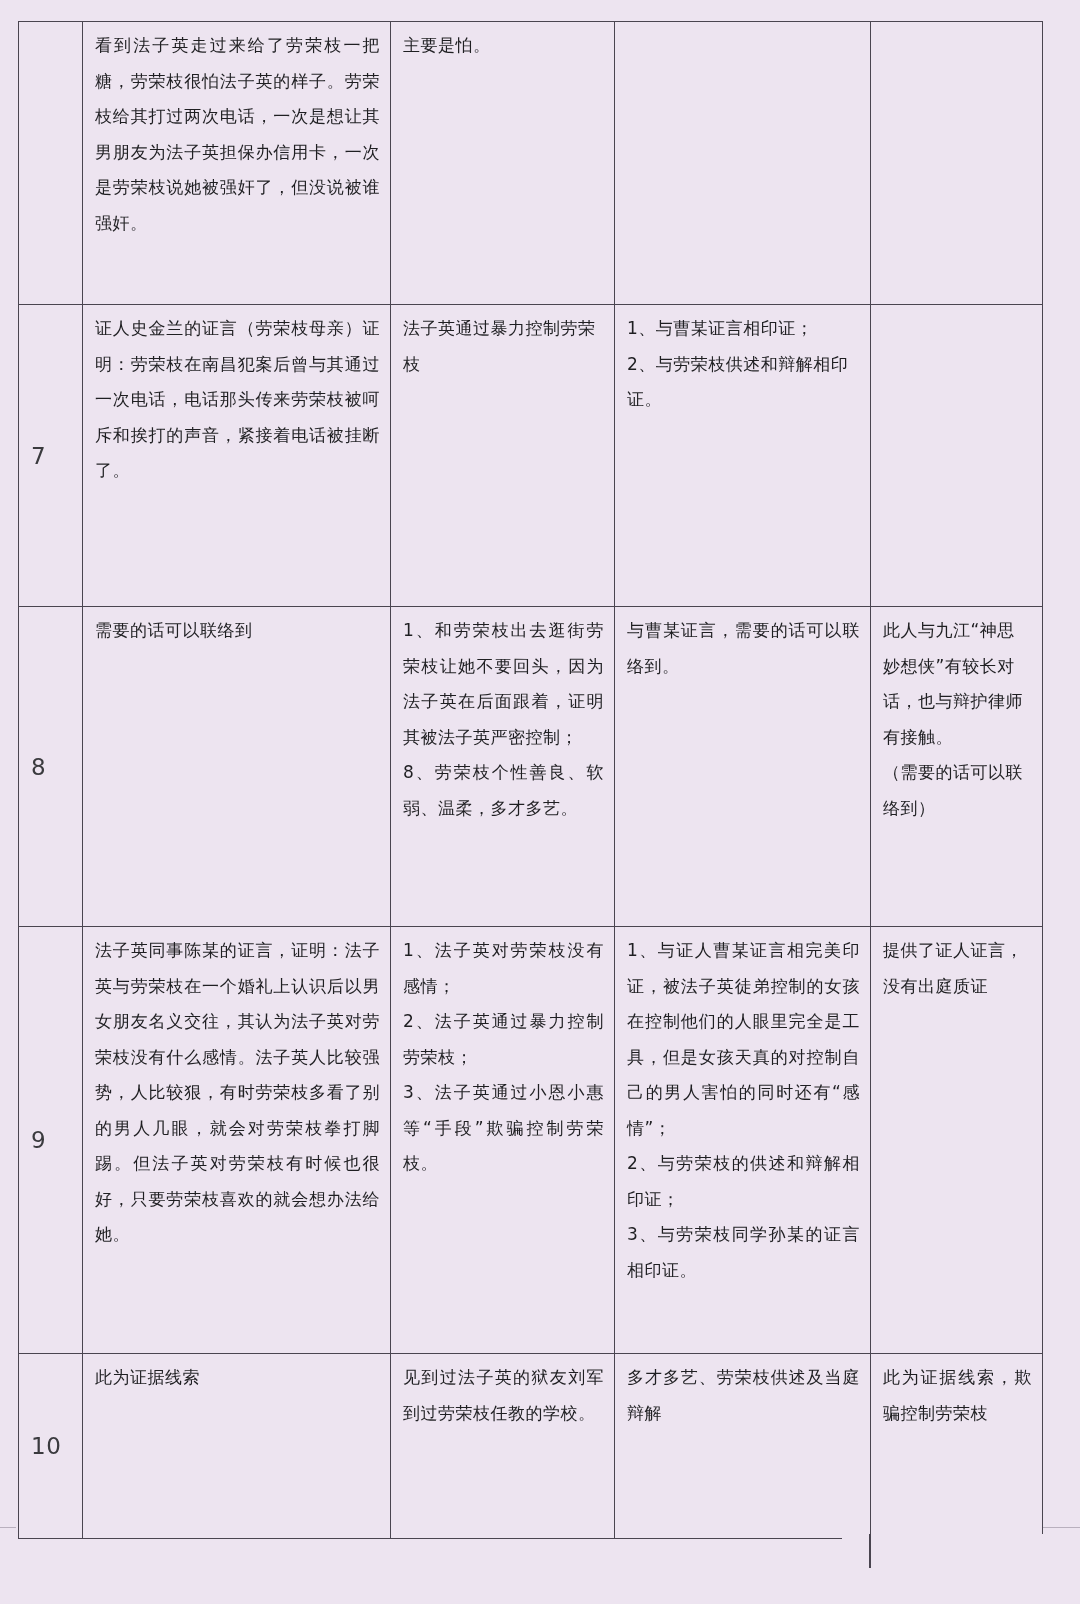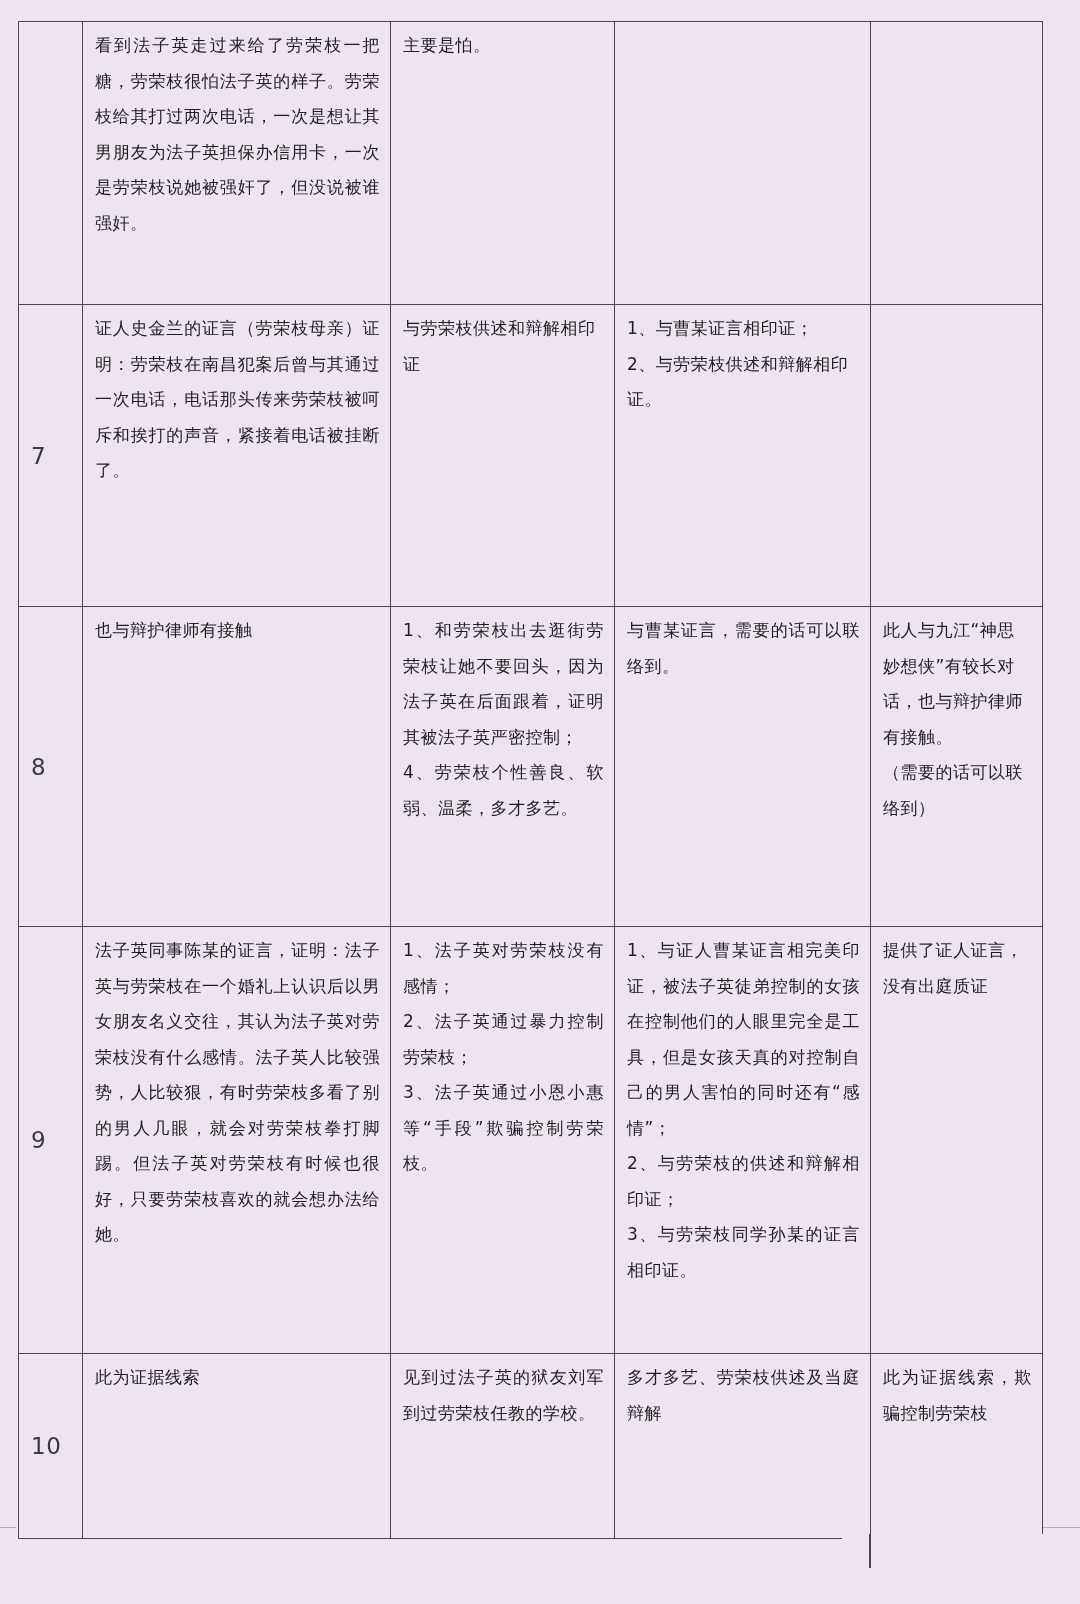--- a/index.html
+++ b/index.html
@@ -81,30 +81,30 @@
       <tr style="height:283px">
         <td class="num"></td>
         <td class="justify">看到法子英走过来给了劳荣枝一把糖，劳荣枝很怕法子英的样子。劳荣枝给其打过两次电话，一次是想让其男朋友为法子英担保办信用卡，一次是劳荣枝说她被强奸了，但没说被谁强奸。</td>
         <td>主要是怕。</td>
         <td></td>
         <td></td>
       </tr>
       <tr style="height:302px">
         <td class="num">7</td>
         <td class="justify">证人史金兰的证言（劳荣枝母亲）证明：劳荣枝在南昌犯案后曾与其通过一次电话，电话那头传来劳荣枝被呵斥和挨打的声音，紧接着电话被挂断了。</td>
-        <td>与劳荣枝供述和辩解相印证</td>
+        <td>法子英通过暴力控制劳荣枝</td>
         <td>1、与曹某证言相印证；
 2、与劳荣枝供述和辩解相印证。</td>
         <td></td>
       </tr>
       <tr style="height:320px">
         <td class="num">8</td>
-        <td>也与辩护律师有接触</td>
+        <td>需要的话可以联络到</td>
         <td class="justify">1、和劳荣枝出去逛街劳荣枝让她不要回头，因为法子英在后面跟着，证明其被法子英严密控制；
-4、劳荣枝个性善良、软弱、温柔，多才多艺。</td>
+8、劳荣枝个性善良、软弱、温柔，多才多艺。</td>
         <td class="justify">与曹某证言，需要的话可以联络到。</td>
         <td>此人与九江“神思妙想侠”有较长对话，也与辩护律师有接触。
 （需要的话可以联络到）</td>
       </tr>
       <tr style="height:427px">
         <td class="num">9</td>
         <td class="justify">法子英同事陈某的证言，证明：法子英与劳荣枝在一个婚礼上认识后以男女朋友名义交往，其认为法子英对劳荣枝没有什么感情。法子英人比较强势，人比较狠，有时劳荣枝多看了别的男人几眼，就会对劳荣枝拳打脚踢。但法子英对劳荣枝有时候也很好，只要劳荣枝喜欢的就会想办法给她。</td>
         <td class="justify">1、法子英对劳荣枝没有感情；
 2、法子英通过暴力控制劳荣枝；
 3、法子英通过小恩小惠等“手段”欺骗控制劳荣枝。</td>

